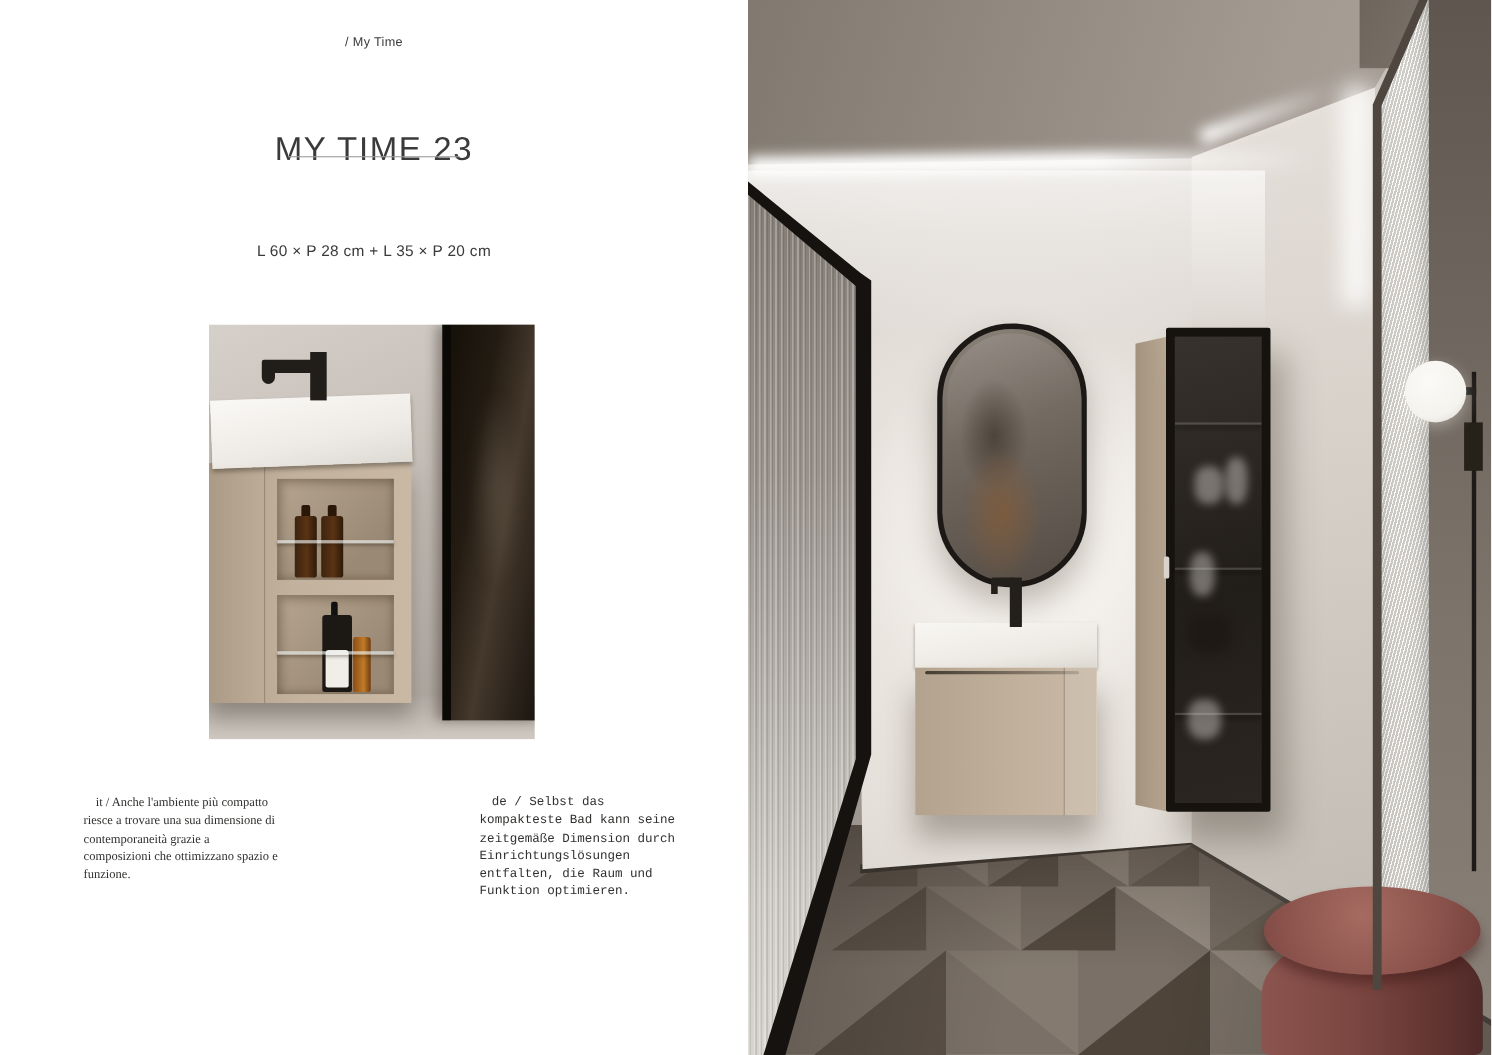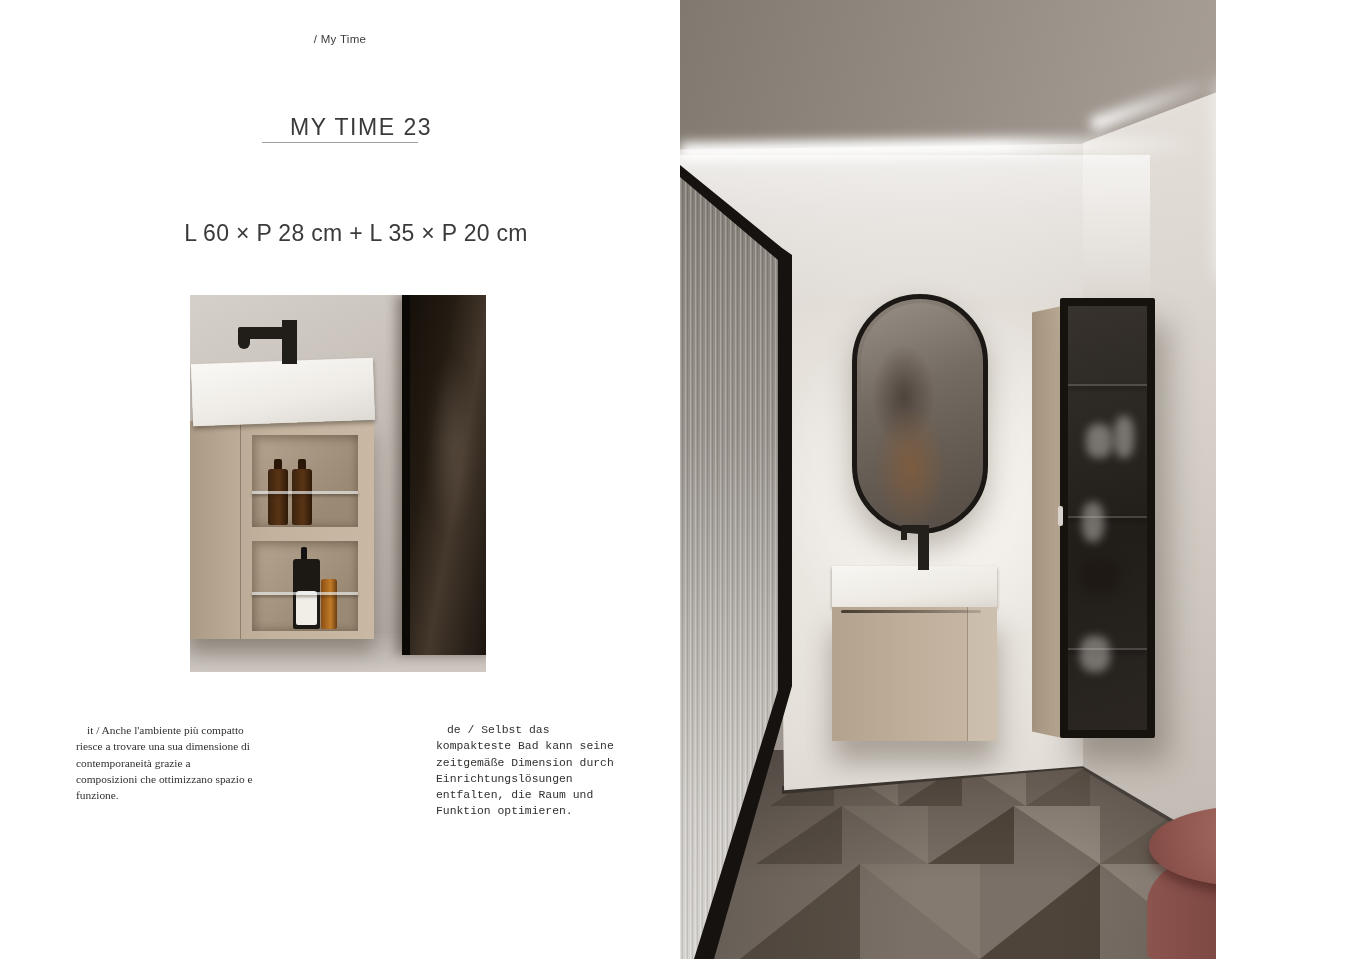--- a/index.html
+++ b/index.html
@@ -1,28 +1,28 @@
 <!DOCTYPE html>
 <html style="--paper: #ffffff; --ink: #3a3a3a; --body_ink: #30302e; --wood: #c1b09c; --basin: #f3f1ec; --frame_black: #16130f; --wall: #e5e0da; --ceiling: #a49b93; --right_wall_dark: #6e655d; --floor_base: #7a7067; --pouf: #7a4540; --lamp: #f5f3ee;"><head>
 <meta charset="utf-8">
 <style>
   html,body{margin:0;padding:0;background:#fff;}
-  #spread{position:relative;width:1216px;height:959px;overflow:hidden;background:var(--paper,#fff);
+  #spread{position:relative;width:1356px;height:959px;overflow:hidden;background:var(--paper,#fff);
           font-family:"Liberation Sans",sans-serif;}
 
   
   #left-page{position:absolute;left:0;top:0;width:680px;height:959px;background:var(--paper,#fff);}
   .crumb{position:absolute;left:0;top:33px;width:680px;text-align:center;font-size:11.5px;
          letter-spacing:.3px;color:var(--ink,#3c3c3c);}
-  .title{position:absolute;left:0;top:99px;width:680px;text-align:center;font-size:23px;
-         font-weight:500;letter-spacing:1.5px;color:var(--ink,#3a3a3a);padding-left:21px;}
+  .title{position:absolute;left:0;top:99px;width:680px;text-align:center;font-size:30px;
+         font-weight:500;letter-spacing:1.5px;color:var(--ink,#3a3a3a);}
   .rule{position:absolute;left:262px;top:142px;width:156px;height:0;border-top:1.4px solid #9d9d9d;}
   .subtitle{position:absolute;left:0;top:149px;width:680px;text-align:center;font-size:23px;
             font-weight:500;letter-spacing:1.5px;color:var(--ink,#3a3a3a);}
-  .dims{position:absolute;left:16px;top:220px;width:680px;text-align:center;font-size:23px;
+  .dims{position:absolute;left:0;top:220px;width:680px;text-align:center;font-size:14px;
         letter-spacing:.3px;color:var(--ink,#3c3c3c);}
   .pagenum{position:absolute;left:0;top:915px;width:680px;text-align:center;font-size:9.5px;
            color:#4b4b4b;letter-spacing:.5px;}
   .desc-col{position:absolute;top:722px;width:178px;font-family:"Liberation Serif",serif;
             font-size:11.4px;line-height:1.43;color:var(--body_ink,#30302e);}
   .desc-col p{margin:0 0 15px 0;text-indent:11px;}
   #col-it-fr{left:76px;} #col-en-es{left:248px;} #col-de-ru{left:436px;font-family:Liberation Mono, monospace;}
 
   
   #product-photo{position:absolute;left:190px;top:295px;width:296px;height:377px;overflow:hidden;}

